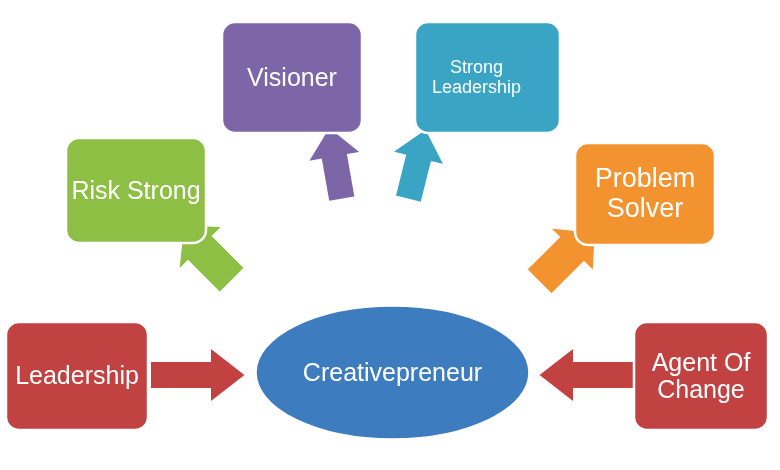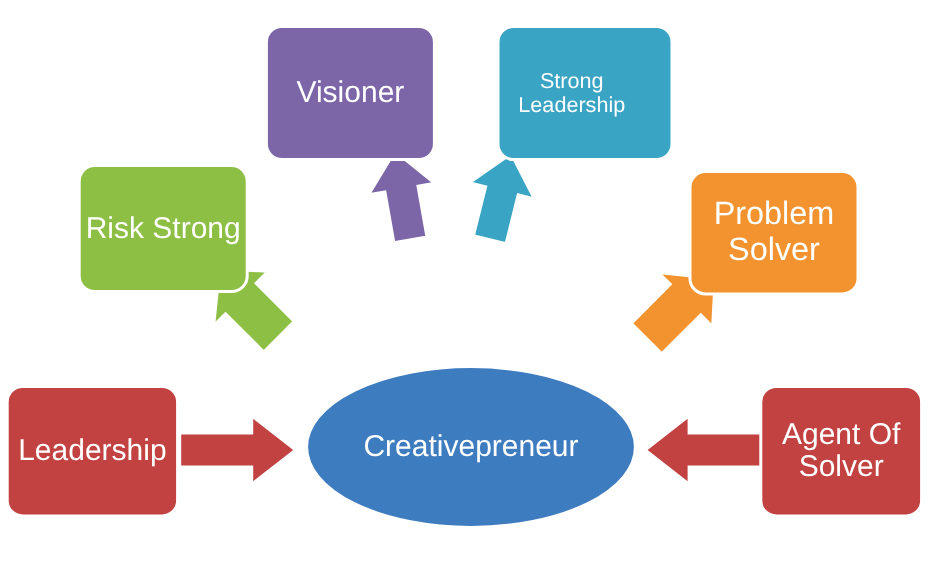--- a/index.html
+++ b/index.html
@@ -97,17 +97,17 @@
 
   <div class="node-label lbl-leadership">Strong
 Leadership</div>
 
   <div class="node-label lbl-problemsolver">Problem
 Solver</div>
 
   <div class="node-label lbl-innovative">Leadership</div>
 
   <div class="node-label lbl-agentofchange">Agent Of
-Solver</div>
+Change</div>
 
   <div class="node-label lbl-center">Creativepreneur</div>
 
 </div>
 
 </body></html>

